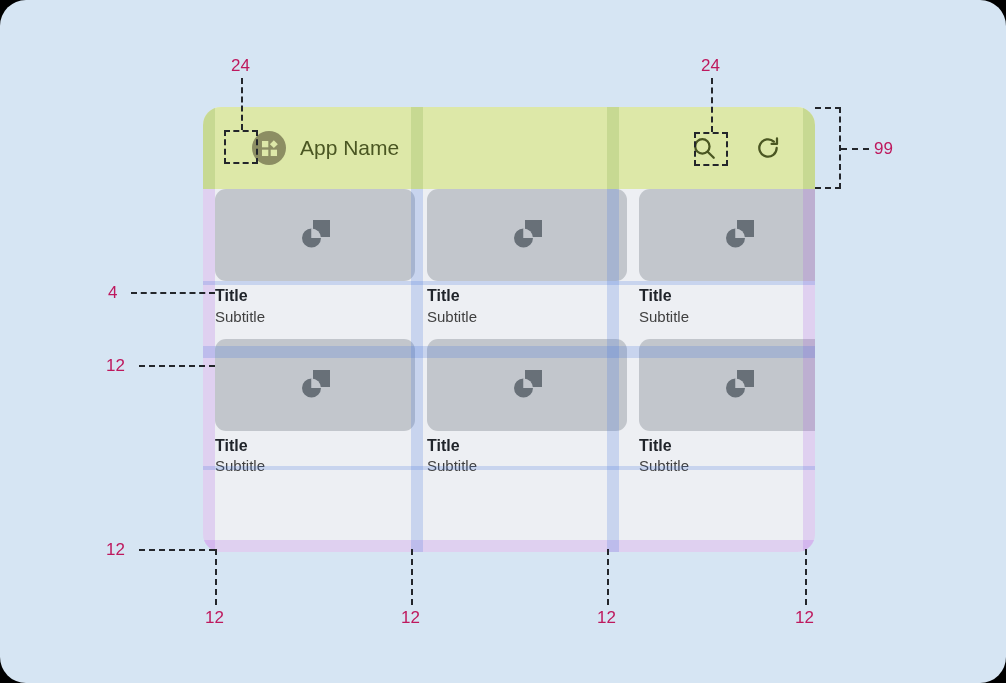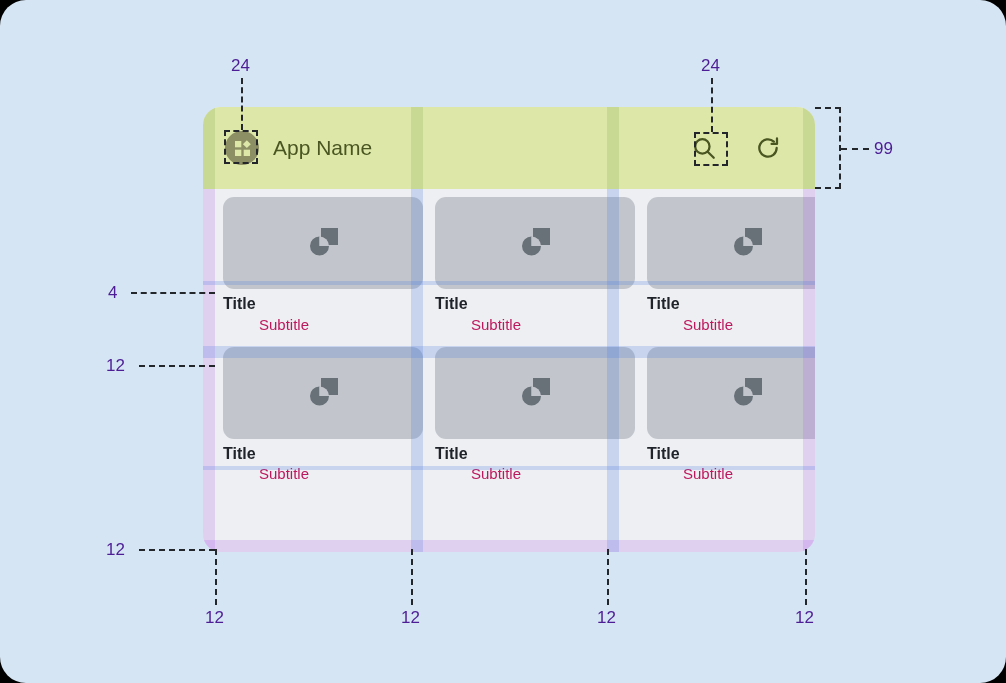--- a/index.html
+++ b/index.html
@@ -27,20 +27,21 @@
   }
 
   
   #appbar {
     position: absolute;
     left: 0; top: 0;
     width: 612px; height: 82px;
     background: #dde8a8;
     display: flex;
     align-items: center;
+    padding-left: 27px;
   }
   #appbar-title {
     font-size: 21px;
     color: #4a5622;
     font-weight: 400;
     margin-left: 14px;
   }
   .appbar-logo {
     margin-left: 22px;
     width: 34px; height: 34px;
@@ -53,54 +54,53 @@
     margin-left: auto;
     display: flex; align-items: center;
     gap: 38px;
     margin-right: 34px;
   }
   .appbar-icon { width: 26px; height: 26px; display:block; }
 
   
   #grid {
     position: absolute;
-    left: 8px; top: 82px;
+    left: 0; top: 82px;
     width: 648px;
     padding: 0 12px 12px 12px;
-    margin-top: 8px;
   }
   .card-row { display: flex; gap: 12px; }
   .card { flex: 1 1 0; min-width: 0; }
   .card-media {
     height: 92px;
     background: #c2c6cc;
     border-radius: 11px;
     display: flex; align-items: center; justify-content: center;
   }
   .card-text { padding-top: 4px; }
   .card-title {
     font-size: 16px; font-weight: bold; color: #20242a;
     line-height: 1.35;
   }
   .card-subtitle {
-    font-size: 15px; color: #be185d; line-height: 1.35; padding-left: 36px;
+    font-size: 15px; color: #404040; line-height: 1.35;
   }
   .row-gap { height: 12px; }
 
   
   .ov { position: absolute; pointer-events: none; }
   .ov-purple { background: rgba(168, 85, 230, 0.20); }
   .ov-blue   { background: rgba(70, 120, 225, 0.22); }
   .ov-green  { background: rgba(95, 140, 40, 0.17); }
 
   
   .ann-label {
     position: absolute;
     font-size: 17px;
-    color: #4c1d95;
+    color: #be185d;
     white-space: nowrap;
   }
   .dline { position: absolute; }
   .dline-h {
     border-top: 2px dashed #23262b;
     height: 0;
   }
   .dline-v {
     border-left: 2px dashed #23262b;
     width: 0;

